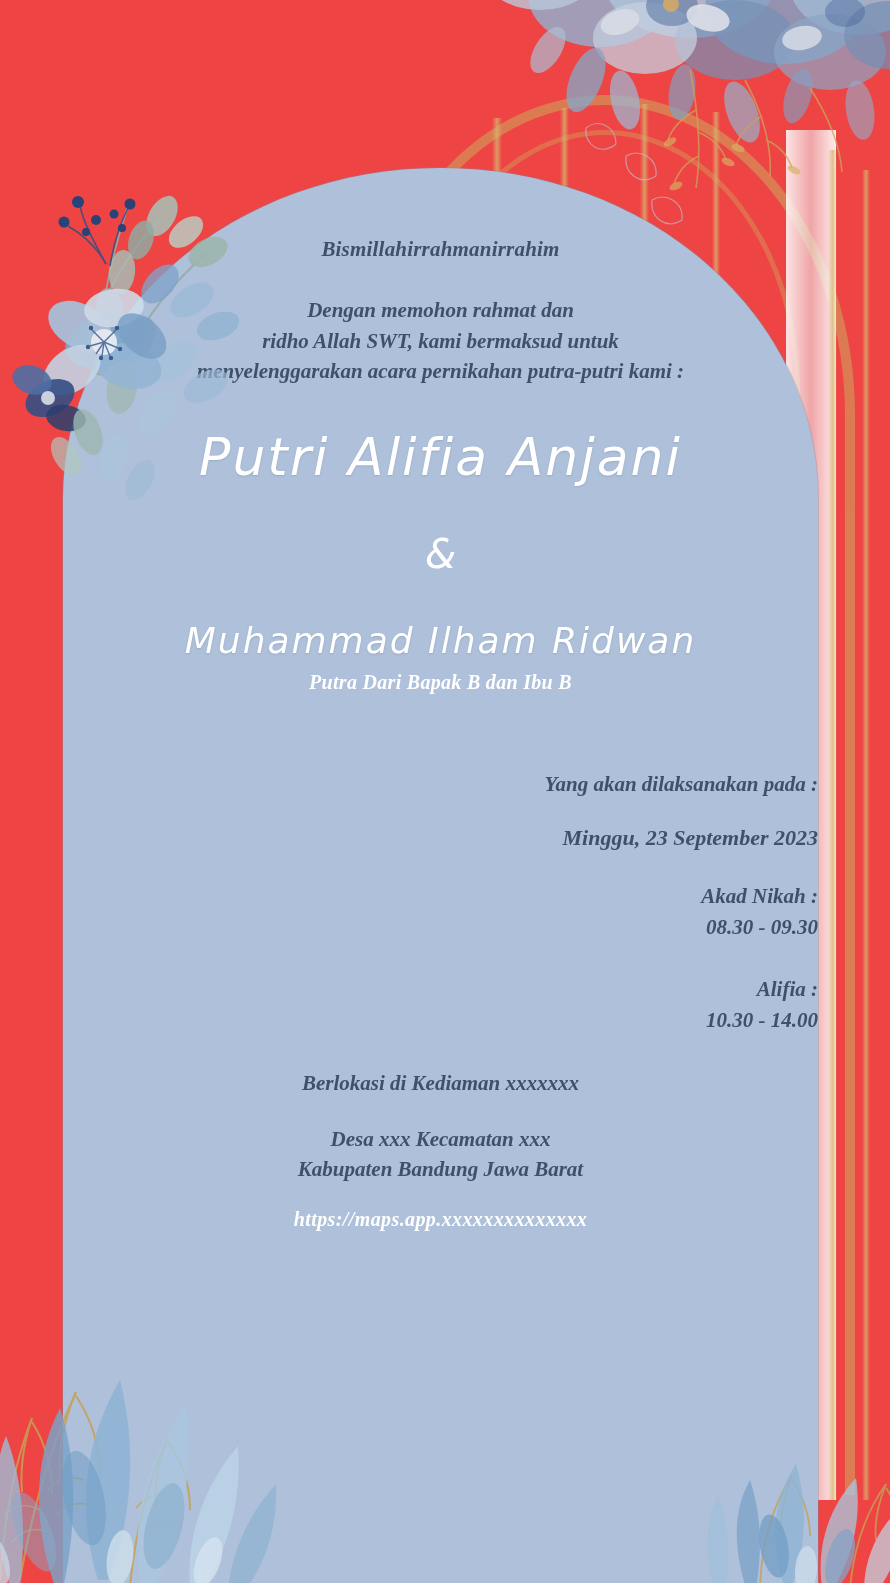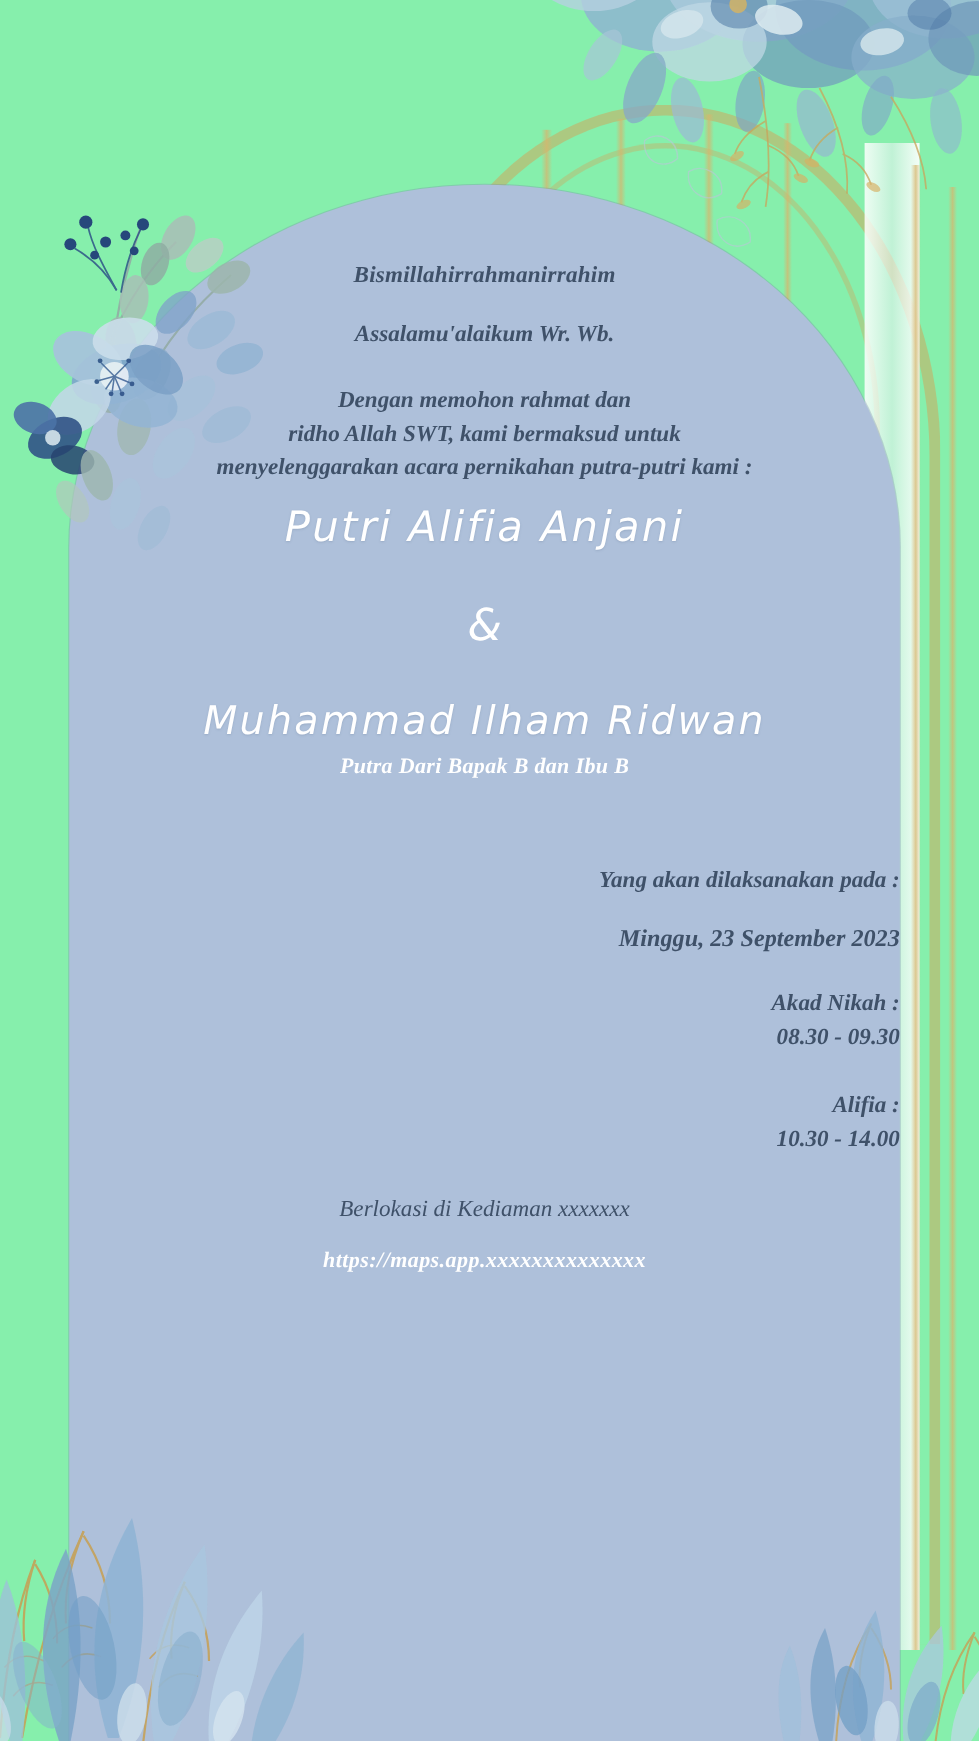--- a/index.html
+++ b/index.html
@@ -11,21 +11,21 @@
     width: 890px;
     height: 1583px;
     overflow: hidden;
     font-family: "Liberation Serif", serif;
   }
 
   .canvas {
     position: relative;
     width: 890px;
     height: 1583px;
-    background: #86efac;
+    background: #ef4444;
     overflow: hidden;
   }
 
   
   .gold-arch {
     position: absolute;
     left: 355px;
     top: 95px;
     width: 500px;
     height: 1400px;
@@ -118,22 +118,22 @@
   .bride-name, .groom-name {
     color: #ffffff;
     font-family: "DejaVu Sans", sans-serif;
     font-style: italic;
     font-weight: normal;
     letter-spacing: 2px;
     line-height: 1;
     text-shadow: 0 1px 2px rgba(90,110,140,0.25);
   }
   .bride-name {
-    margin-top: 20px;
-    font-size: 38px;
+    margin-top: 44px;
+    font-size: 52px;
   }
   .parents {
     color: #ffffff;
     font-family: "Liberation Serif", serif;
     font-style: italic;
     font-weight: bold;
     font-size: 20px;
     margin-top: 12px;
     letter-spacing: 0.3px;
   }
@@ -169,21 +169,21 @@
     margin-top: 30px;
     font-style: italic;
     font-weight: bold;
     font-size: 21px;
     line-height: 1.5;
     padding-left: 32px;
   }
   .venue-1 {
     margin-top: 34px;
     font-style: italic;
-    font-weight: normal;
+    font-weight: bold;
     font-size: 21px;
     text-align: center;
   }
   .venue-2 {
     margin-top: 28px;
     font-style: italic;
     font-weight: bold;
     font-size: 21px;
     line-height: 1.45;
   }
@@ -277,21 +277,20 @@
           <path d="M196 168 C208 158 226 166 226 184 C212 196 194 186 196 168 Z"></path>
         </g>
       </g>
     </svg>
   </div>
 
   <div class="arch-card">
     <div class="arch-content">
 
       <div class="blessing">Bismillahirrahmanirrahim</div>
-      <div class="salam">Assalamu'alaikum Wr. Wb.</div>
 
       <div class="intro">
         <div>Dengan memohon rahmat dan</div>
         <div>ridho Allah SWT, kami bermaksud untuk</div>
         <div>menyelenggarakan acara pernikahan putra-putri kami :</div>
       </div>
 
       <div class="bride-name">Putri Alifia Anjani</div>
 
       <div class="ampersand">&amp;</div>
@@ -308,20 +307,24 @@
           <div>08.30 - 09.30</div>
         </div>
 
         <div class="sched-block">
           <div>Alifia :</div>
           <div>10.30 - 14.00</div>
         </div>
       </div>
 
       <div class="venue-1">Berlokasi di Kediaman xxxxxxx</div>
+      <div class="venue-2">
+        <div>Desa xxx Kecamatan xxx</div>
+        <div>Kabupaten Bandung Jawa Barat</div>
+      </div>
 
       <a class="maps-link" href="#">https://maps.app.xxxxxxxxxxxxxx</a>
     </div>
   </div>
 
   <div class="floral" style="left:10px; top:180px; width:240px; height:330px;">
     <svg viewBox="0 0 240 330" width="240" height="330">
       <g opacity="0.97">
 
         <g stroke="#93aba4" stroke-width="2" fill="none" opacity="0.9">

